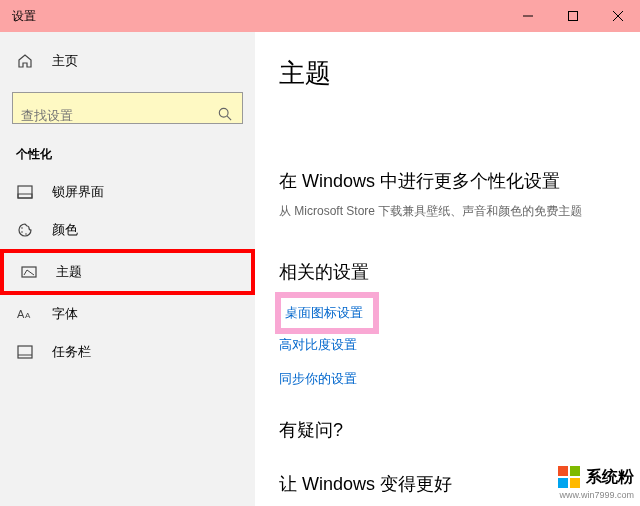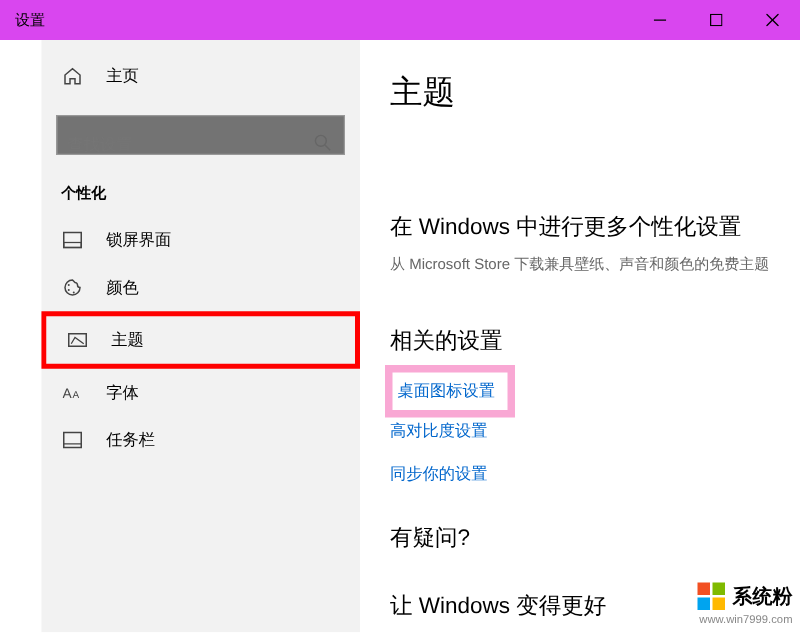--- a/index.html
+++ b/index.html
@@ -18,21 +18,21 @@
     .window {
       display: flex;
       flex-direction: column;
       height: 100%;
     }
     .titlebar {
       height: 32px;
       display: flex;
       align-items: center;
       padding-left: 12px;
-      background: #d946ef;
+      background: #fca5a5;
       text-align: center;
     }
     .titlebar-title {
       font-size: 12px;
       color: #000;
     }
     .window-controls {
       margin-left: auto;
       display: flex;
     }
@@ -45,21 +45,20 @@
       color: #000;
     }
     .window-control svg {
       width: 10px;
       height: 10px;
     }
     .content {
       flex: 1;
       display: flex;
       overflow: hidden;
-      margin-left: 33px;
     }
     .sidebar {
       width: 255px;
       background: #f2f2f2;
       padding-top: 12px;
       display: flex;
       flex-direction: column;
     }
     .home-row {
       display: flex;
@@ -76,21 +75,21 @@
       justify-content: center;
     }
     .home-row .label {
       font-size: 13px;
       color: #000;
     }
     .search-box {
       margin: 6px 12px 16px 12px;
       height: 32px;
       border: 1px solid #999;
-      background: #737373;
+      background: #fef9c3;
       display: flex;
       align-items: flex-end;
       padding: 0 8px;
     }
     .search-box input {
       border: none;
       outline: none;
       flex: 1;
       font-size: 13px;
       background: transparent;

